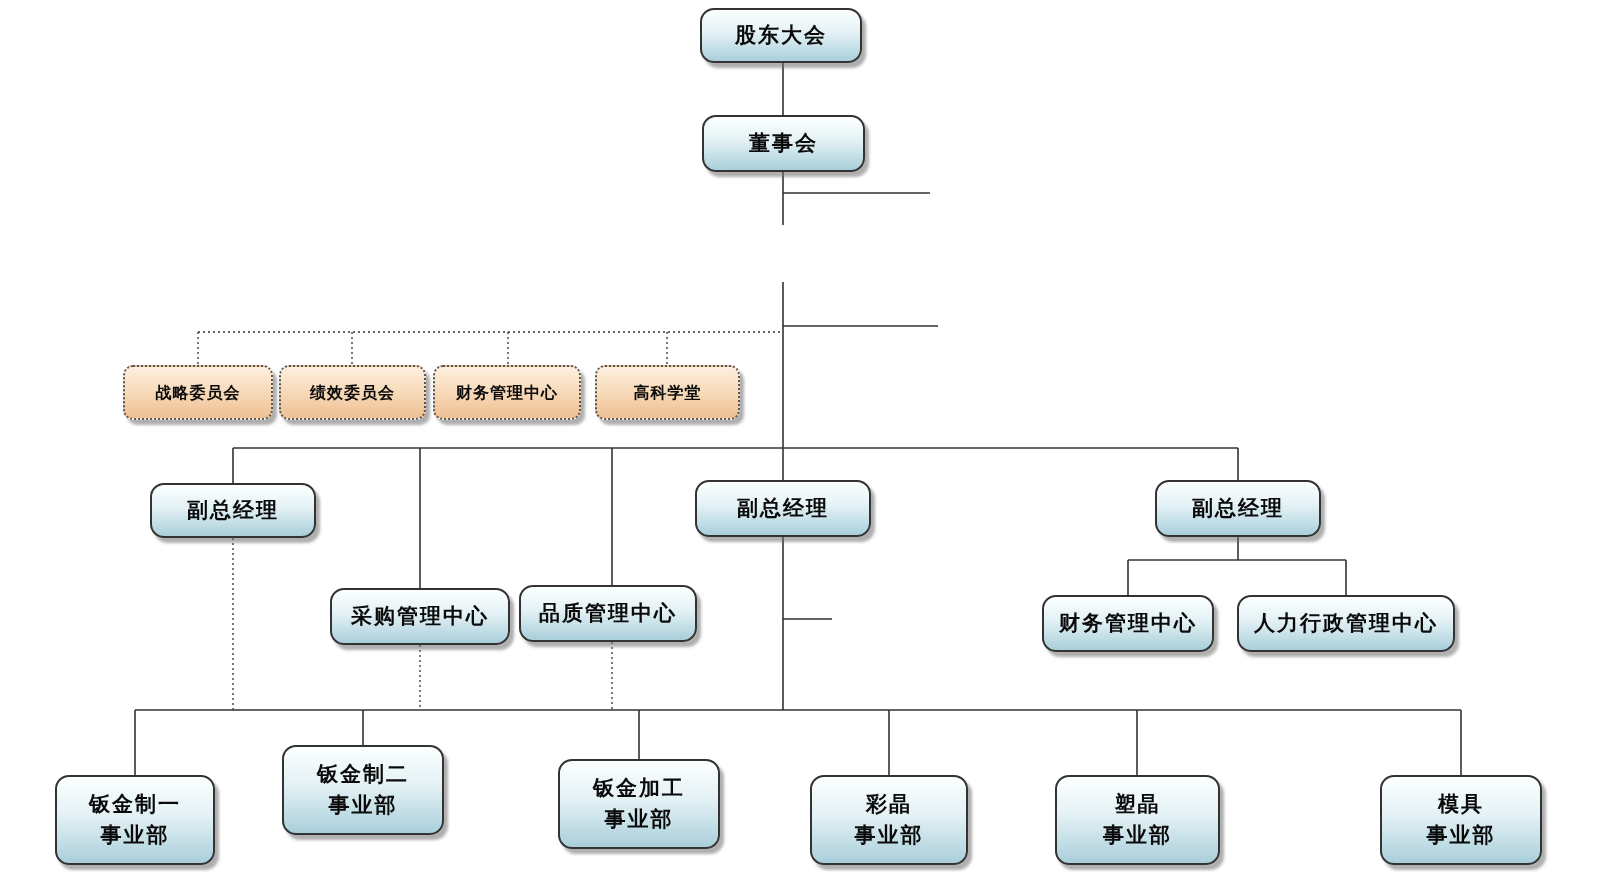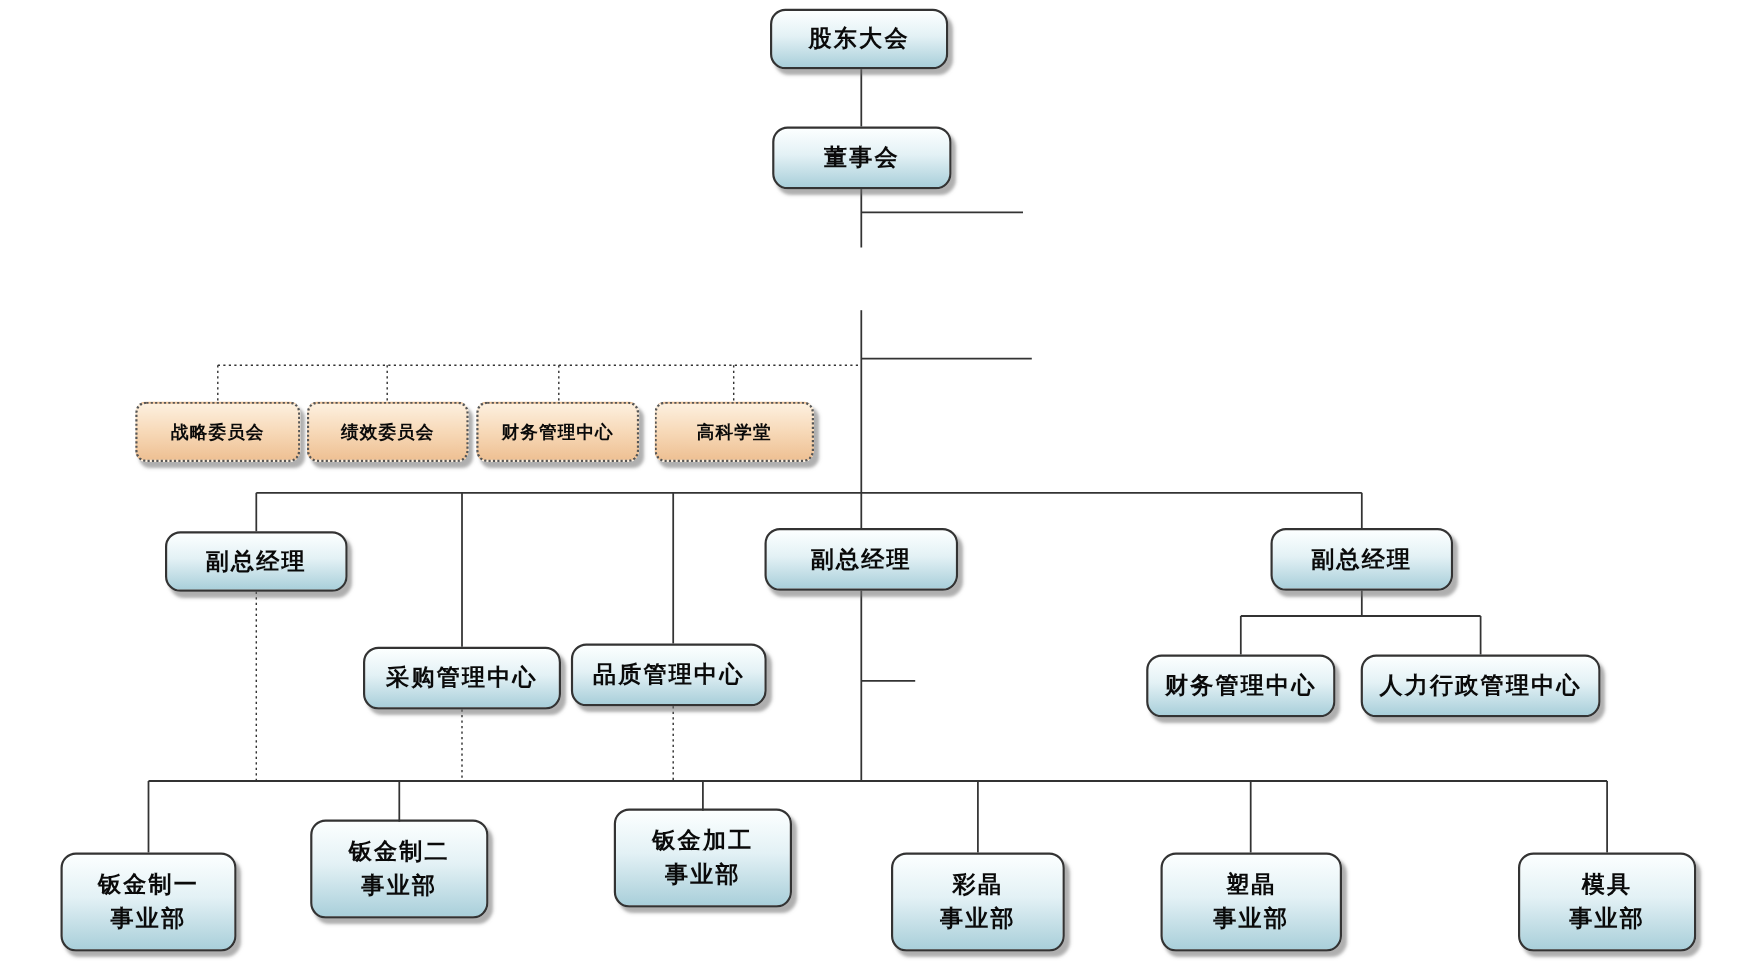--- a/index.html
+++ b/index.html
@@ -143,21 +143,21 @@
   </div>
 
   <div class="node" style="left:55px;top:775px;width:160px;height:90px">
     <span class="node-label">钣金制一
 事业部</span>
   </div>
   <div class="node" style="left:282px;top:745px;width:162px;height:90px">
     <span class="node-label">钣金制二
 事业部</span>
   </div>
-  <div class="node" style="left:558px;top:735px;width:162px;height:90px">
+  <div class="node" style="left:558px;top:759px;width:162px;height:90px">
     <span class="node-label">钣金加工
 事业部</span>
   </div>
   <div class="node" style="left:810px;top:775px;width:158px;height:90px">
     <span class="node-label">彩晶
 事业部</span>
   </div>
   <div class="node" style="left:1055px;top:775px;width:165px;height:90px">
     <span class="node-label">塑晶
 事业部</span>

